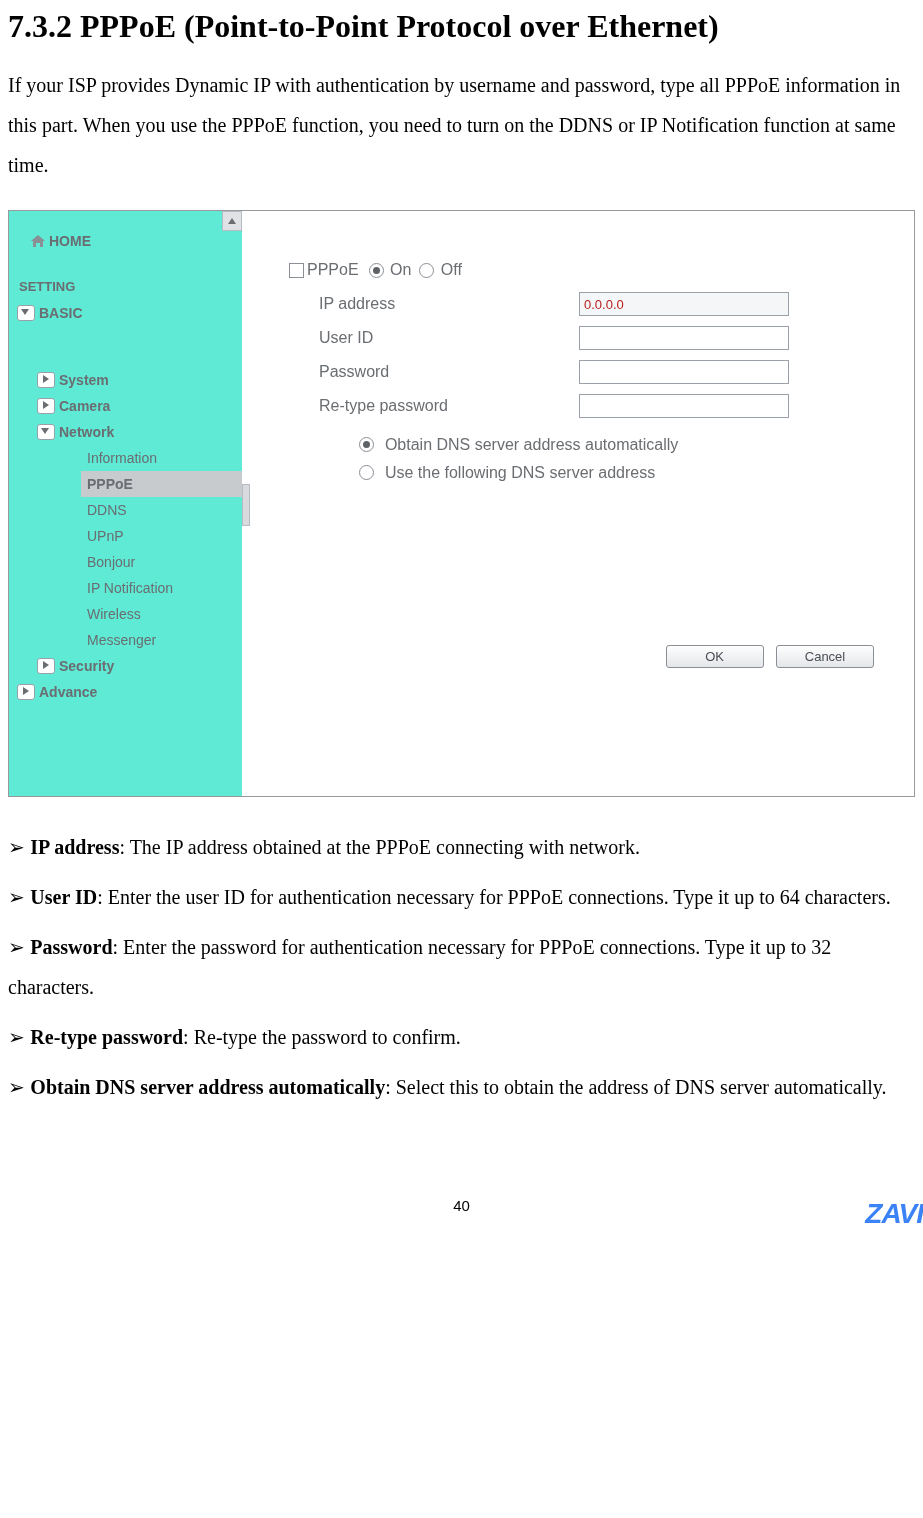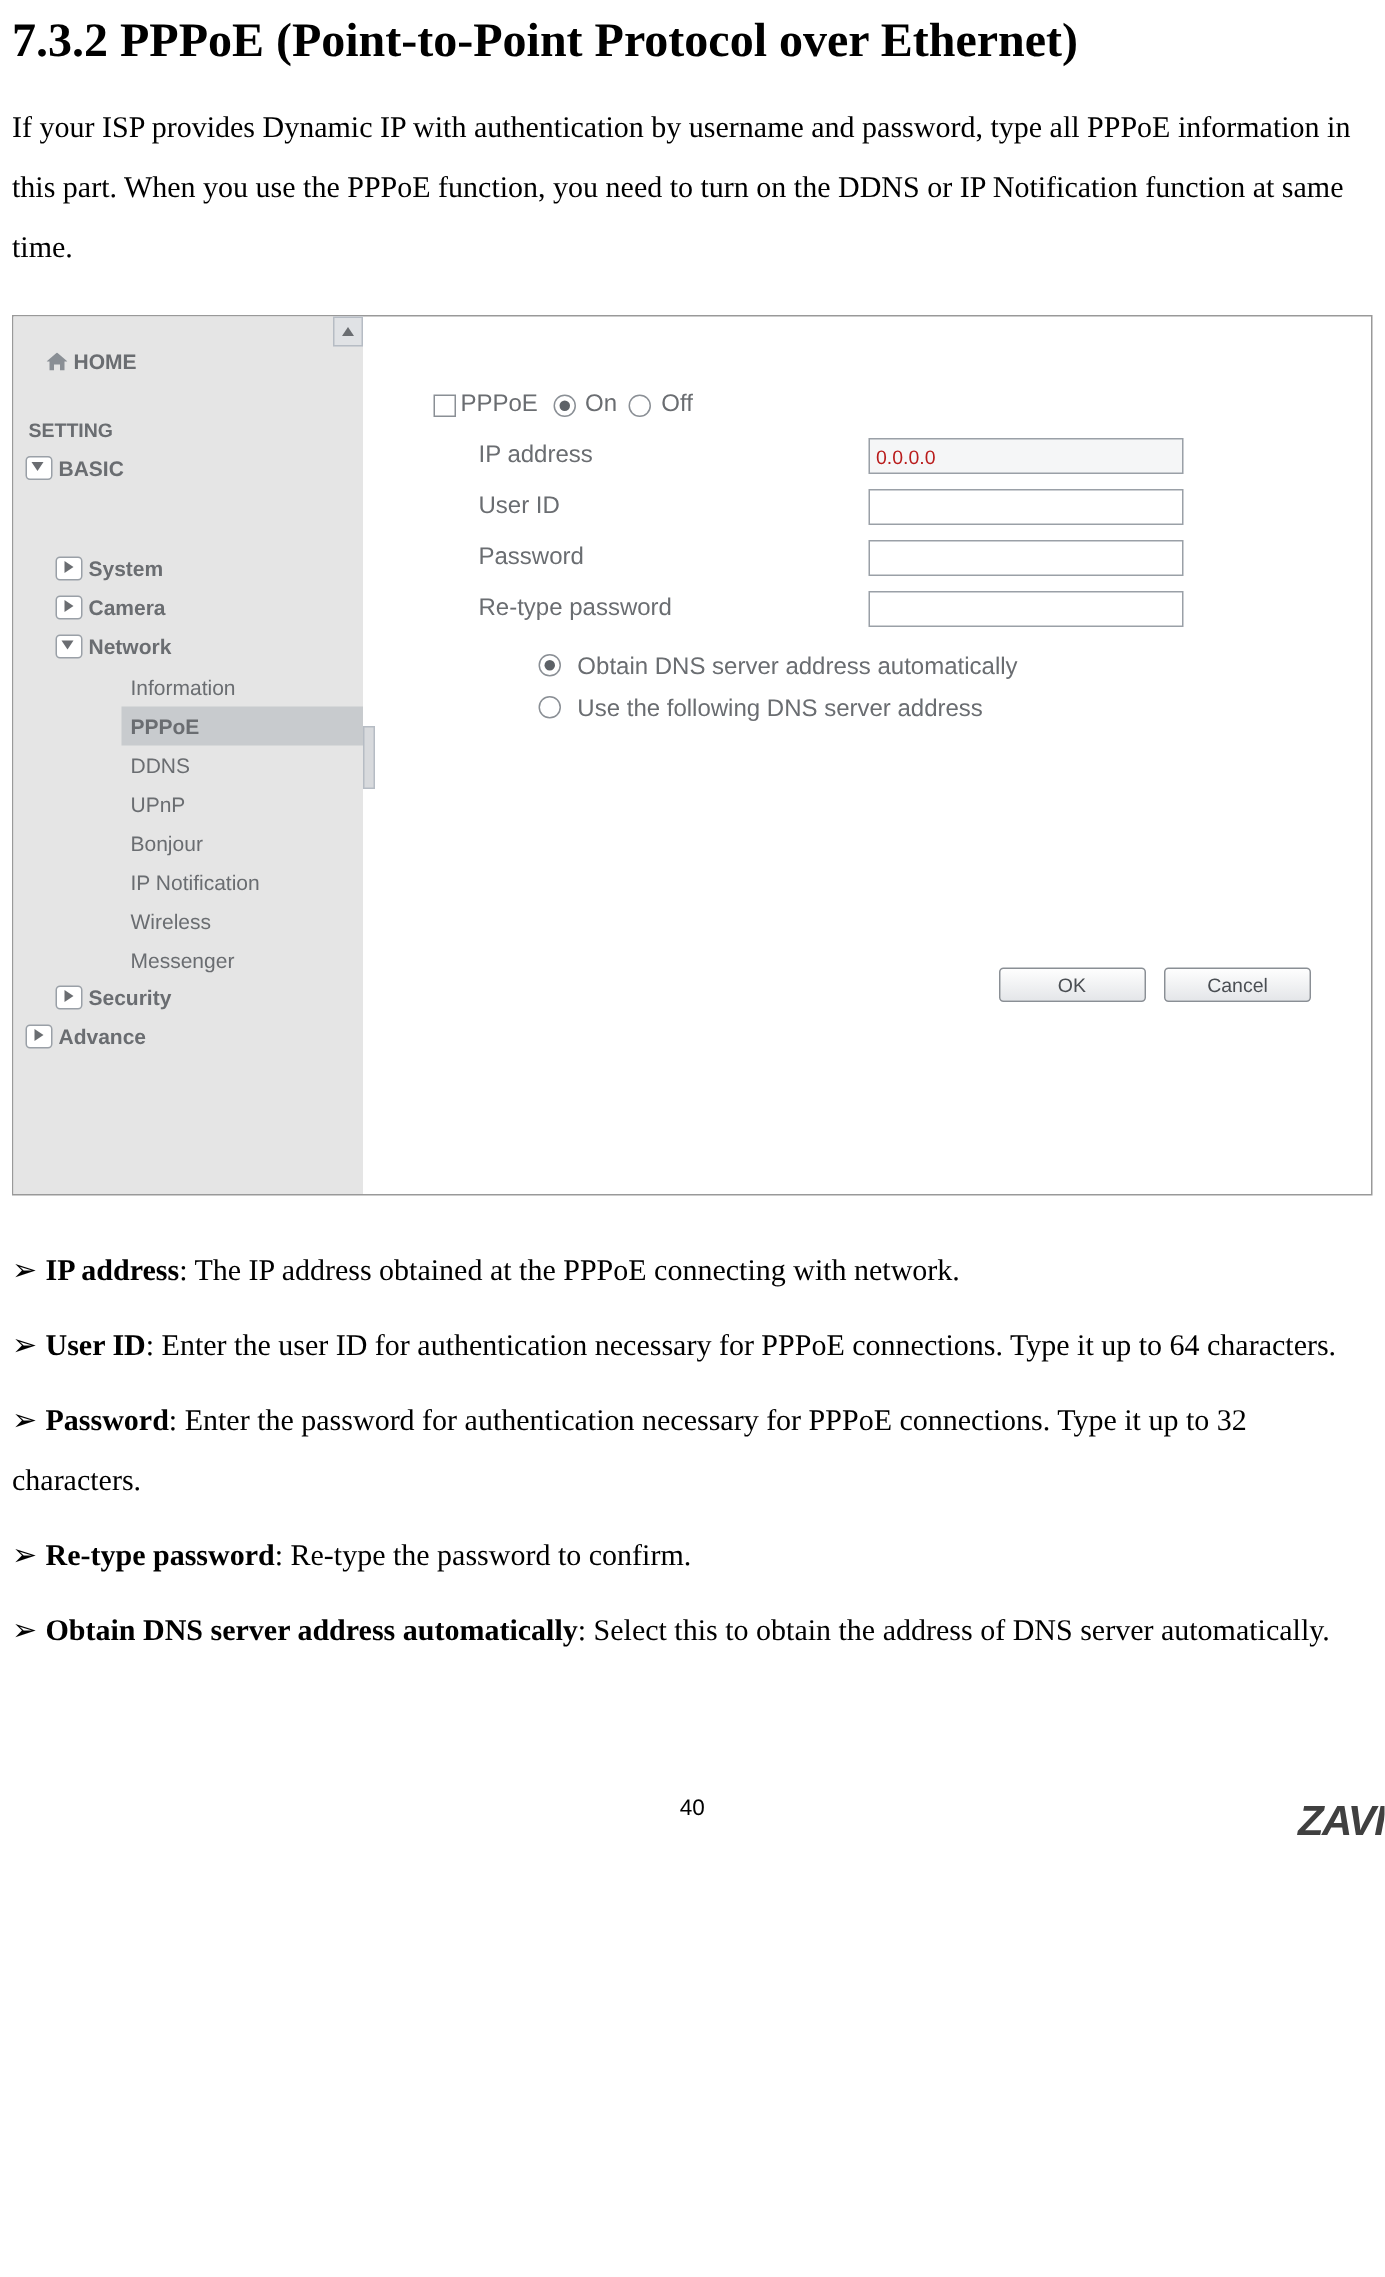--- a/index.html
+++ b/index.html
@@ -27,21 +27,21 @@
     width: 905px;
     height: 585px;
     position: relative;
     background: #fff;
     margin-bottom: 30px;
   }
   .ss-sidebar {
     position: absolute;
     left: 0; top: 0; bottom: 0;
     width: 233px;
-    background: #e5e5e5;
+    background: #5eead4;
   }
   .ss-scroll-up {
     position: absolute; top: 0; right: 0;
     width: 18px; height: 18px;
     background: #e0e2e5;
     border: 1px solid #b6bcc4;
     display: flex; align-items: center; justify-content: center;
   }
   .ss-home {
     font-family: Verdana, Arial, sans-serif;
@@ -229,21 +229,21 @@
     padding-bottom: 20px;
   }
   .brand {
     position: absolute;
     right: 0;
     bottom: 4px;
     font-family: Arial, sans-serif;
     font-size: 28px;
     font-weight: 900;
     font-style: italic;
-    color: #404040;
+    color: #3b82f6;
     letter-spacing: -1px;
   }
   .page-wrapper { position: relative; width: 923px; }
   .arrow-up {
     width: 0; height: 0;
     border-left: 4px solid transparent;
     border-right: 4px solid transparent;
     border-bottom: 6px solid #6a6d71;
   }
 </style>

